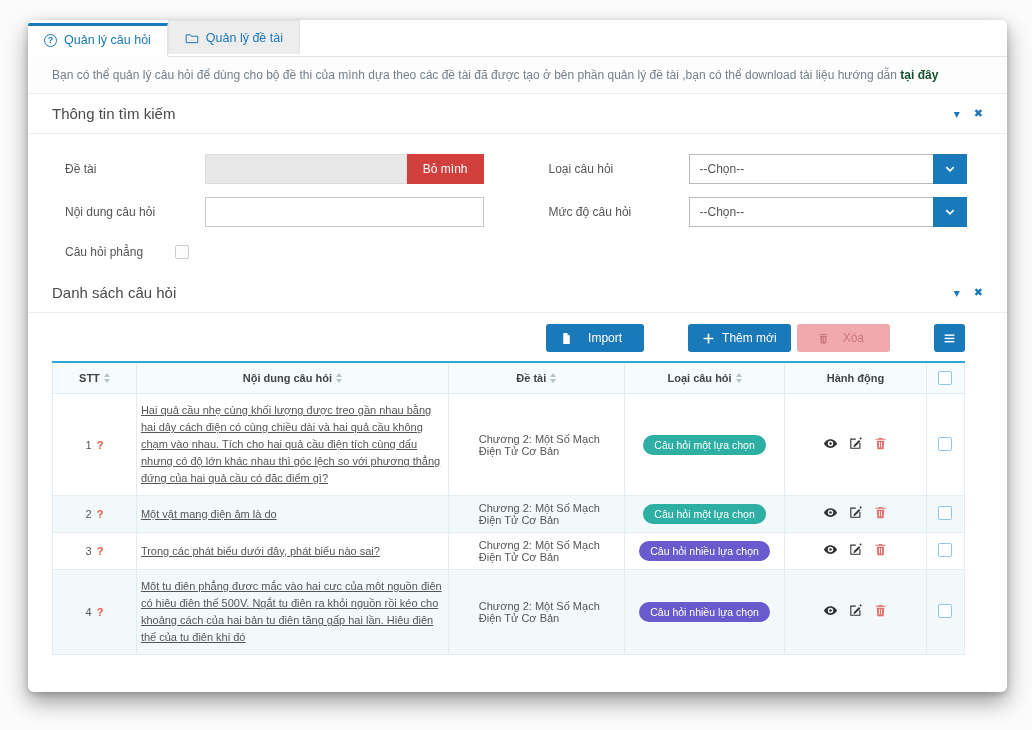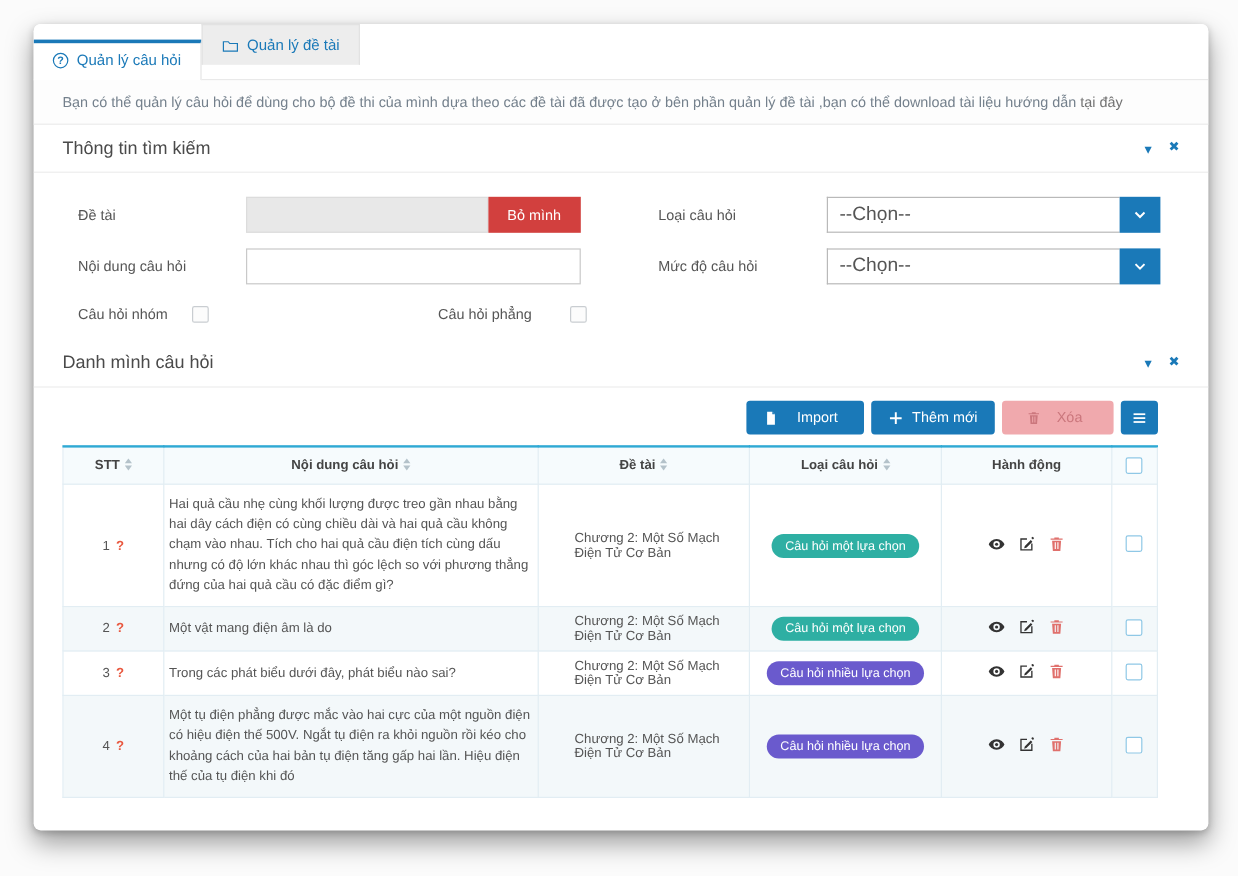--- a/index.html
+++ b/index.html
@@ -6,76 +6,76 @@
   html,body { width:1032px; height:730px; background:#fbfbfb; font-family:"Liberation Sans","DejaVu Sans",sans-serif; overflow:hidden; }
   .card {
     position:absolute; left:28px; top:20px; width:979px; height:672px;
     background:#fff; border-radius:6px; overflow:hidden;
     box-shadow:0 10px 22px rgba(0,0,0,.38), 0 2px 6px rgba(0,0,0,.18);
   }
   
   .tabbar { display:flex; align-items:flex-end; border-bottom:1px solid #e4e4e4; background:#fff; }
   .tab { display:flex; align-items:center; gap:7px; padding:10px 16px 9px; font-size:12.5px; color:#1a79b8; cursor:pointer; }
   .tab.active { background:#fff; border-top:3px solid #1a79b8; border-right:1px solid #e4e4e4; padding-top:7px; margin-bottom:-1px; border-bottom:1px solid #fff; }
-  .tab.inactive { background:#ededed; border:1px solid #e2e2e2; border-bottom:none; margin-bottom:12px; }
+  .tab.inactive { background:#ededed; border:1px solid #e2e2e2; border-bottom:none; margin-bottom:2px; }
   .qcircle { width:13px; height:13px; border:1.2px solid #1a79b8; border-radius:50%; display:inline-flex; align-items:center; justify-content:center; font-size:9px; font-weight:700; color:#1a79b8; }
   .tab svg { width:14px; height:12px; }
   
   .intro { padding:11px 24px; font-size:12px; color:#74808c; border-bottom:1px solid #ebebeb; background:#fdfdfd; }
-  .intro a { color:#737373; text-decoration:none; }
+  .intro a { color:#14532d; text-decoration:none;font-weight:bold; }
   
   .panel-head { display:flex; justify-content:space-between; align-items:center; padding:11px 24px; border-bottom:1px solid #ededed; }
   .panel-title { font-size:15px; color:#4a4a4a; }
   .panel-tools { display:flex; gap:14px; align-items:center; }
   .ptool { color:#1a79b8; font-size:12px; cursor:pointer; line-height:1; font-weight:700; }
   
   .search-body { padding:20px 40px 14px 37px; }
   .form-grid { display:grid; grid-template-columns:1fr 1fr; column-gap:65px; row-gap:13px; }
   .field { display:flex; align-items:center; }
   .field .flabel { width:140px; flex-shrink:0; font-size:12px; color:#555; }
   .control { flex:1; display:flex; align-items:stretch; }
   .tinput { flex:1; height:30px; border:1px solid #c9c9c9; font-size:12px; padding:0 10px; color:#555; font-family:inherit; }
   .tinput.disabled { background:#e8e8e8; border-color:#dcdcdc; }
   .btn-unselect { height:30px; padding:0 16px; background:#d2403e; color:#fff; border:none; font-size:12px; cursor:pointer; font-family:inherit; }
-  .selbox { flex:1; height:30px; border:1px solid #b9b9b9; border-right:none; background:#fff; display:flex; align-items:center; padding:0 10px; font-size:16px; color:#555; }
+  .selbox { flex:1; height:30px; border:1px solid #b9b9b9; border-right:none; background:#fff; display:flex; align-items:center; padding:0 10px; font-size:12px; color:#555; }
   .selbtn { width:34px; height:30px; background:#1a79b8; border:none; display:flex; align-items:center; justify-content:center; cursor:pointer; }
   .selbtn svg { width:12px; height:12px; }
   .chk-row { display:flex; margin-top:18px; align-items:center; }
   .chk-group { display:flex; align-items:center; }
   .chk-group .clabel { font-size:12px; color:#555; }
   .g1 { width:300px; } .g1 .clabel { width:95px; }
   .g2 { width:292px; } .g2 .clabel { width:97px; }
   .g3 .clabel { width:110px; }
   .cb { width:14px; height:14px; border:1px solid #c9cdd1; border-radius:2px; background:#fcfcfc; display:inline-block; cursor:pointer; }
   .cb.blue { border-color:#8fc8e6; background:#fff; }
   .search-btn-row { display:flex; justify-content:center; margin-top:20px; }
   .btn { display:inline-flex; align-items:center; gap:7px; border:none; border-radius:3px; font-size:12px; padding:7px 14px; color:#fff; cursor:pointer; font-family:inherit; }
   .btn svg { width:13px; height:13px; }
-  .btn-primary { background:#1a79b8; }
+  .btn-primary { background:#1a79b8;margin-left:38px; }
   .btn-search { background:#1787c8; padding:7px 16px; }
   .btn-del-disabled { background:#f0a9ad; color:#cb777d; cursor:default; padding:7px 20px; }
   
   .toolbar { display:flex; justify-content:flex-end; gap:6px; padding:11px 42px 9px 24px; }
   .btn-icononly { padding:7px 9px; }
   .table-wrap { padding:0 42px 0 24px; }
   table { width:100%; border-collapse:collapse; border-top:2px solid #2fa9d4; table-layout:fixed; }
   th, td { border:1px solid #e2edf3; }
   thead th { background:#f6fbfd; padding:8px 5px; font-size:11px; font-weight:700; color:#444; }
-  .th-inner { display:flex; align-items:flex-start; justify-content:center; gap:4px; }
+  .th-inner { display:flex; align-items:center; justify-content:center; gap:4px; }
   .sort { display:inline-flex; flex-direction:column; gap:2px; cursor:pointer; }
   .sort i { display:block; width:0; height:0; border-left:3.5px solid transparent; border-right:3.5px solid transparent; }
   .sort .up { border-bottom:4px solid #b4c2ca; }
   .sort .dn { border-top:4px solid #b4c2ca; }
   tbody td { padding:6px 10px; font-size:11px; color:#555; vertical-align:middle; background:#fff; }
   tbody tr:nth-child(even) td { background:#f3f8fa; }
   .c-stt { width:9.2%; } .c-content { width:34.2%; } .c-topic { width:19.3%; }
   .c-type { width:17.6%; } .c-act { width:15.5%; } .c-chk { width:4.2%; }
   td.cell-stt { text-align:center; }
   .stt-q { color:#e9583f; font-weight:700; margin-left:5px; }
-  td.cell-content { line-height:1.55; text-align:left; padding:8px 4px; }
+  td.cell-content { line-height:1.55; text-align:left; padding:8px 4px;text-decoration:underline; }
   td.cell-topic { text-align:left; padding-left:30px; }
   td.cell-type, td.cell-act, td.cell-chk { text-align:center; }
   .badge { display:inline-block; color:#fff; font-size:10.5px; padding:4px 11px; border-radius:11px; white-space:nowrap; }
   .act-btn { background:none; border:none; cursor:pointer; padding:0 5px; vertical-align:middle; }
   .act-btn svg { width:15px; height:15px; }
 </style>
 </head>
 <body>
 
 <div class="card">
@@ -143,35 +143,31 @@
                 <span style="display:inline-flex">
                   <svg viewBox="0 0 16 16">
                     <path fill="none" stroke="#fff" stroke-width="2.2" d="M3 5.5l5 5 5-5"></path>
                   </svg>
                 </span>
               </button>
           </span>
         </div>
       </div>
       <div class="chk-row">
-        <span class="chk-group g1">
-          <span class="clabel">Câu hỏi nhóm</span>
-          <span class="cb"></span>
-        </span>
         <span class="chk-group g3">
           <span class="clabel">Câu hỏi phẳng</span>
           <span class="cb"></span>
         </span>
       </div>
     </div>
   </div>
 
   <div class="panel">
     <div class="panel-head">
-      <span class="panel-title">Danh mình câu hỏi</span>
+      <span class="panel-title">Danh sách câu hỏi</span>
       <span class="panel-tools">
         <span class="ptool">▾</span>
         <span class="ptool" style="font-size:11px">✖</span>
       </span>
     </div>
 
     <div class="toolbar">
       <button class="btn btn-primary">
         <span style="display:inline-flex">
             <svg viewBox="0 0 24 24">

